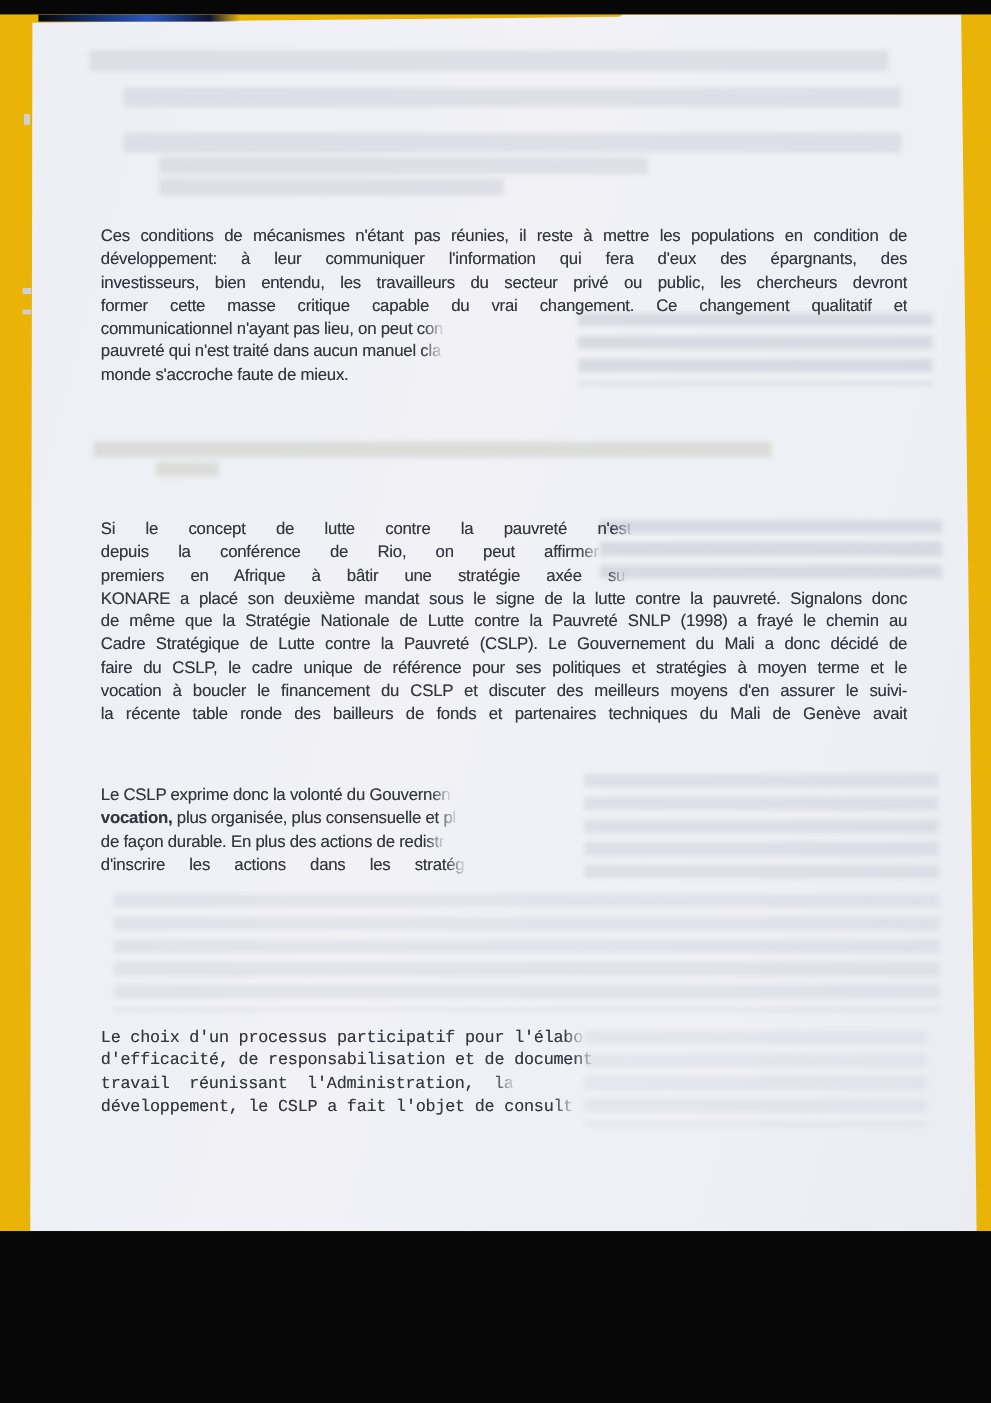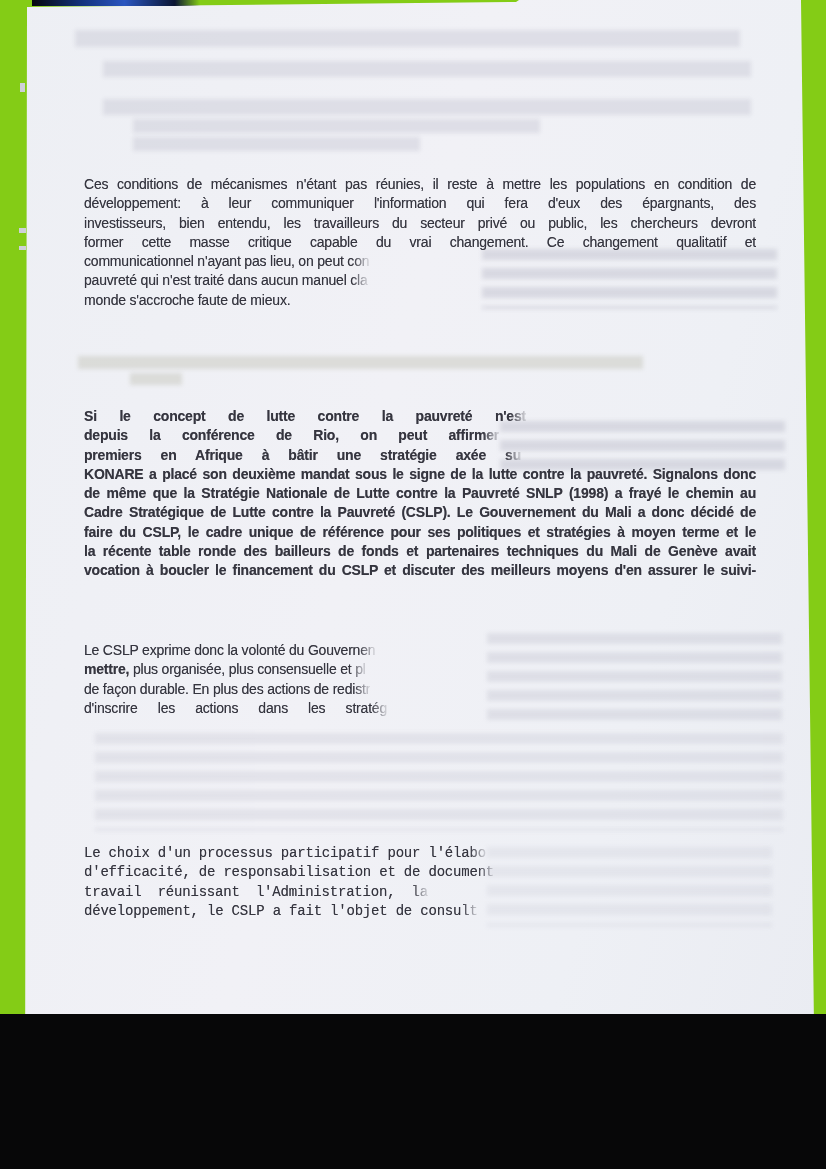--- a/index.html
+++ b/index.html
@@ -1,19 +1,20 @@
 <!DOCTYPE html>
 <html><head>
 <meta charset="utf-8">
 <style>
   html,body{margin:0;padding:0;background:#070708;}
   #canvas{
     position:relative;width:826px;height:1014px;overflow:hidden;
-    background:#84cc16;
+    background:#eab308;
     font-family:"Liberation Sans",sans-serif;
+    margin-top:12px;
   }
   
   #paper{
     position:absolute;inset:0;
     background:linear-gradient(105deg,#edeff4 0%,#f1f1f6 45%,#eef0f5 75%,#eaecf2 100%);
     clip-path:polygon(27px 7px,516px 2px,519px 0px,801px 0px,815px 1104px,25px 1114px);
   }
   
   #paper .bottom-edge{
     position:absolute;left:-10px;top:1100px;width:846px;height:12px;
@@ -31,21 +32,21 @@
   .speck.s1{left:20px;top:83px;width:5px;height:9px;}
   .speck.s2{left:19px;top:228px;width:7px;height:5px;}
   .speck.s3{left:19px;top:246px;width:7px;height:4px;}
 
   
   .para{
     position:absolute;left:84px;width:672px;
     color:#35353f;font-size:14px;letter-spacing:-0.2px;
     text-shadow:0 0 .4px rgba(50,50,60,.55);
   }
-  .para1{top:175px;} .para2{top:407px;font-weight:bold;} .para3{top:641px;} .para4{top:844px;font-family:Liberation Mono, monospace;}
+  .para1{top:175px;} .para2{top:419px;} .para3{top:641px;} .para4{top:844px;font-family:Liberation Mono, monospace;}
   .line{display:block;height:19.3px;line-height:19.3px;white-space:nowrap;overflow:visible;}
   .line.just{white-space:normal;width:672px;text-align:justify;text-align-last:justify;overflow:hidden;}
   .line.frag{width:max-content;
     -webkit-mask-image:linear-gradient(to right,#000 calc(100% - 16px),rgba(0,0,0,.12) 100%);
     mask-image:linear-gradient(to right,#000 calc(100% - 16px),rgba(0,0,0,.12) 100%);}
   .line.w442{width:442px;} .line.w415{width:415px;} .line.w437{width:437px;}
   .line.w303{width:303px;} .line.w344{width:344px;}
   .line b{font-weight:bold;}
 
   
@@ -98,26 +99,26 @@
         <div class="line">monde s'accroche faute de mieux.</div>
       </div>
     <div class="para para2">
         <div class="line frag just w442">Si le concept de lutte contre la pauvreté n'est</div>
         <div class="line frag just w415">depuis la conférence de Rio, on peut affirmer</div>
         <div class="line frag just w437">premiers en Afrique à bâtir une stratégie axée su</div>
         <div class="line just">KONARE a placé son deuxième mandat sous le signe de la lutte contre la pauvreté. Signalons donc</div>
         <div class="line just">de même que la Stratégie Nationale de Lutte contre la Pauvreté SNLP (1998) a frayé le chemin au</div>
         <div class="line just">Cadre Stratégique de Lutte contre la Pauvreté (CSLP). Le Gouvernement du Mali a donc décidé de</div>
         <div class="line just">faire du CSLP, le cadre unique de référence pour ses politiques et stratégies à moyen terme et le</div>
+        <div class="line just">vocation à boucler le financement du CSLP et discuter des meilleurs moyens d'en assurer le suivi-</div>
         <div class="line just">la récente table ronde des bailleurs de fonds et partenaires techniques du Mali de Genève avait</div>
-        <div class="line just">vocation à boucler le financement du CSLP et discuter des meilleurs moyens d'en assurer le suivi-</div>
       </div>
     <div class="para para3">
         <div class="line frag">Le CSLP exprime donc la volonté du Gouvernen</div>
-        <div class="line frag"><b>mettre,</b> plus organisée, plus consensuelle et pl</div>
+        <div class="line frag"><b>vocation,</b> plus organisée, plus consensuelle et pl</div>
         <div class="line frag">de façon durable. En plus des actions de redistr</div>
         <div class="line frag just w303">d'inscrire les actions dans les stratég</div>
       </div>
     <div class="para para4">
         <div class="line frag">Le choix d'un processus participatif pour l'élabo</div>
         <div class="line frag">d'efficacité, de responsabilisation et de document</div>
         <div class="line frag just w344">travail réunissant l'Administration, la société</div>
         <div class="line frag">développement, le CSLP a fait l'objet de consult</div>
       </div>
 

